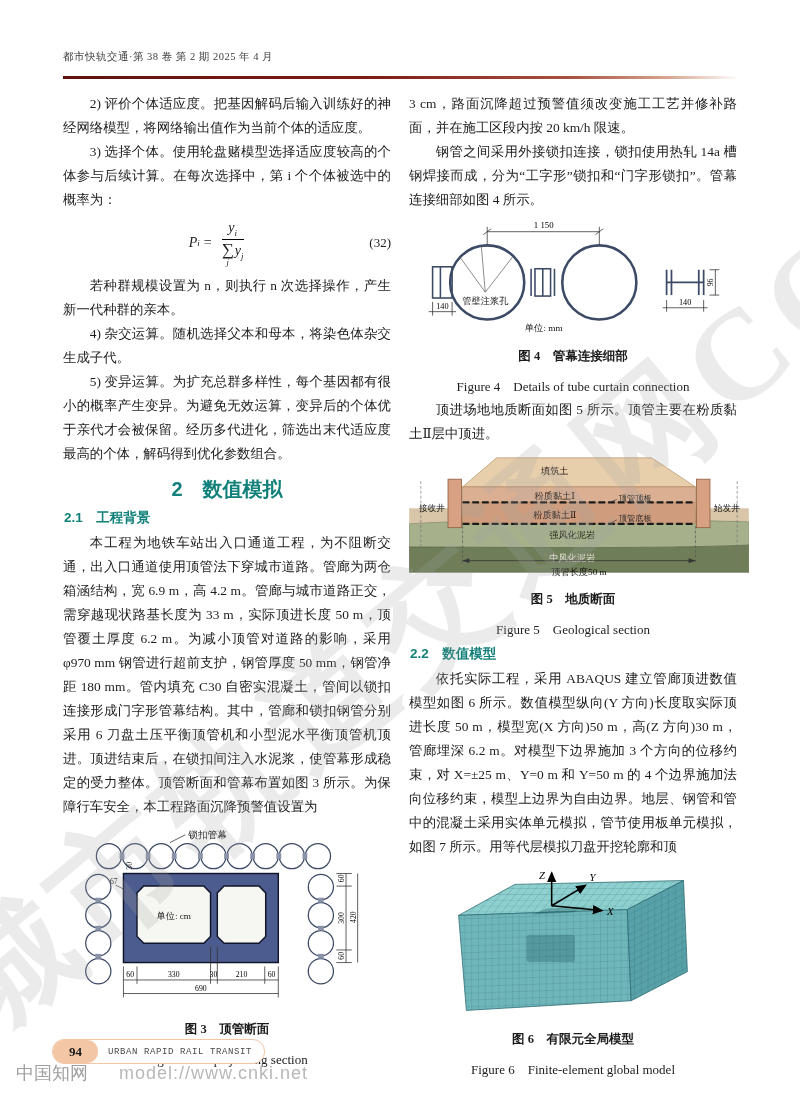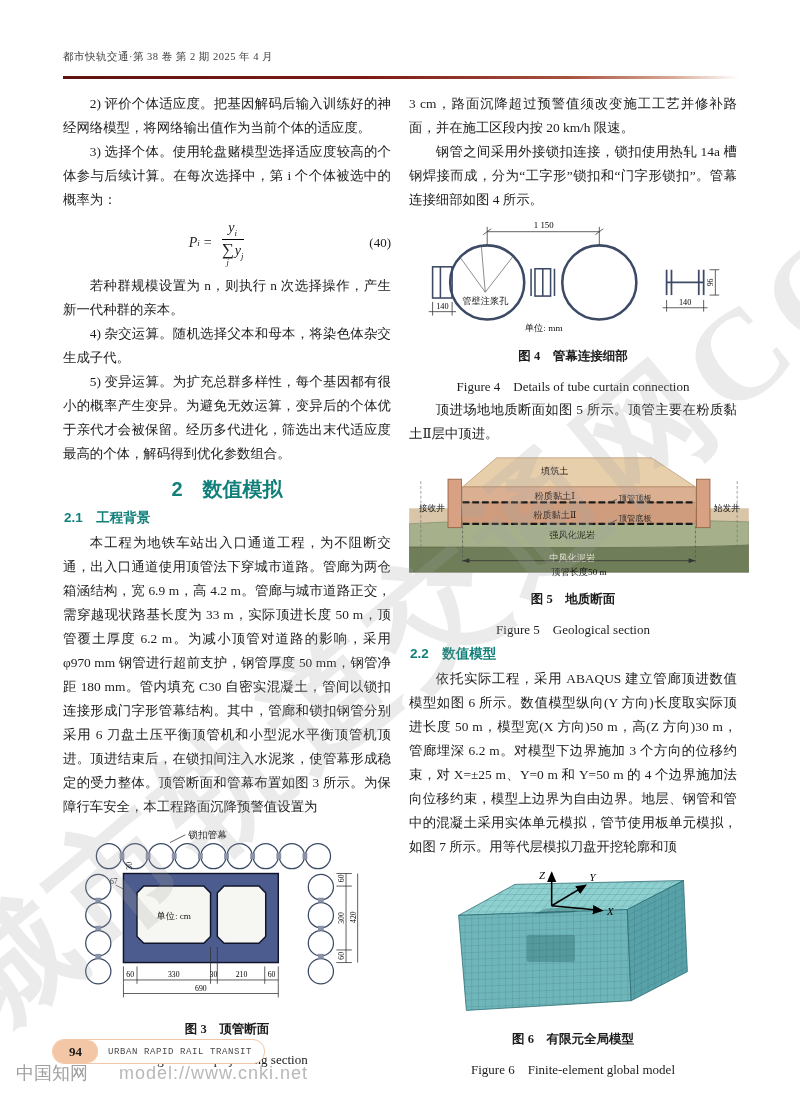--- a/index.html
+++ b/index.html
@@ -74,21 +74,21 @@
           <span class="num"><i>y</i><sub>i</sub></span>
           <span class="bar"></span>
           <span class="den">
             <span class="sigma-wrap">
               <span class="sigma">∑</span>
               <span class="sigma-sub">j</span>
             </span><i>y</i><sub>j</sub>
           </span>
         </span>
       </span>
-      <span class="eq-tag">(40)</span>
+      <span class="eq-tag">(32)</span>
     </div>
 
     <p>若种群规模设置为 n，则执行 n 次选择操作，产生新一代种群的亲本。</p>
     <p>4) 杂交运算。随机选择父本和母本，将染色体杂交生成子代。</p>
     <p>5) 变异运算。为扩充总群多样性，每个基因都有很小的概率产生变异。为避免无效运算，变异后的个体优于亲代才会被保留。经历多代进化，筛选出末代适应度最高的个体，解码得到优化参数组合。</p>
 
     <h2 class="sec"><span>2</span><span class="sp"></span><span>数值模拟</span></h2>
     <h3 class="sec"><span>2.1</span><span class="sp"></span><span>工程背景</span></h3>
 
     <p>本工程为地铁车站出入口通道工程，为不阻断交通，出入口通道使用顶管法下穿城市道路。管廊为两仓箱涵结构，宽 6.9 m，高 4.2 m。管廊与城市道路正交，需穿越现状路基长度为 33 m，实际顶进长度 50 m，顶管覆土厚度 6.2 m。为减小顶管对道路的影响，采用 φ970 mm 钢管进行超前支护，钢管厚度 50 mm，钢管净距 180 mm。管内填充 C30 自密实混凝土，管间以锁扣连接形成门字形管幕结构。其中，管廊和锁扣钢管分别采用 6 刀盘土压平衡顶管机和小型泥水平衡顶管机顶进。顶进结束后，在锁扣间注入水泥浆，使管幕形成稳定的受力整体。顶管断面和管幕布置如图 3 所示。为保障行车安全，本工程路面沉降预警值设置为</p>

